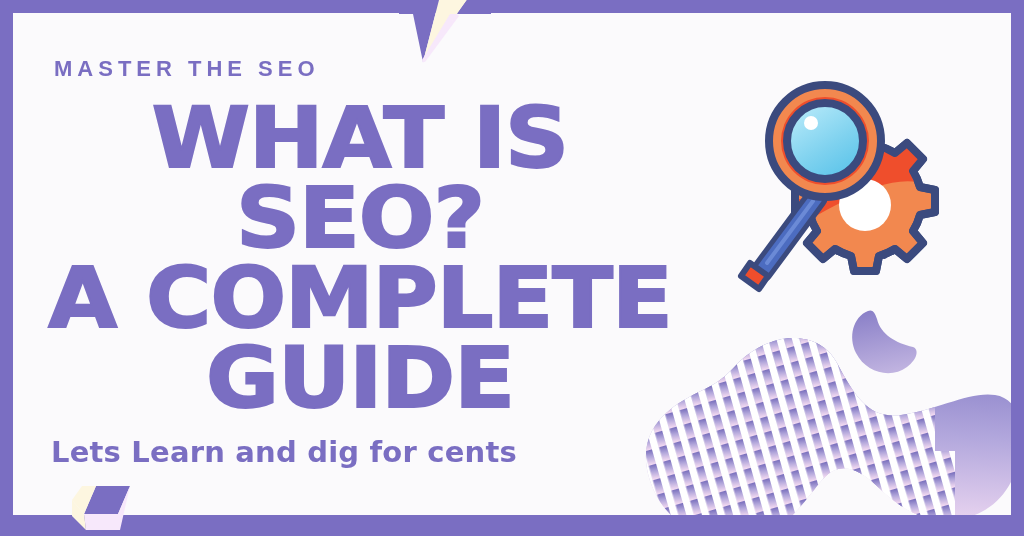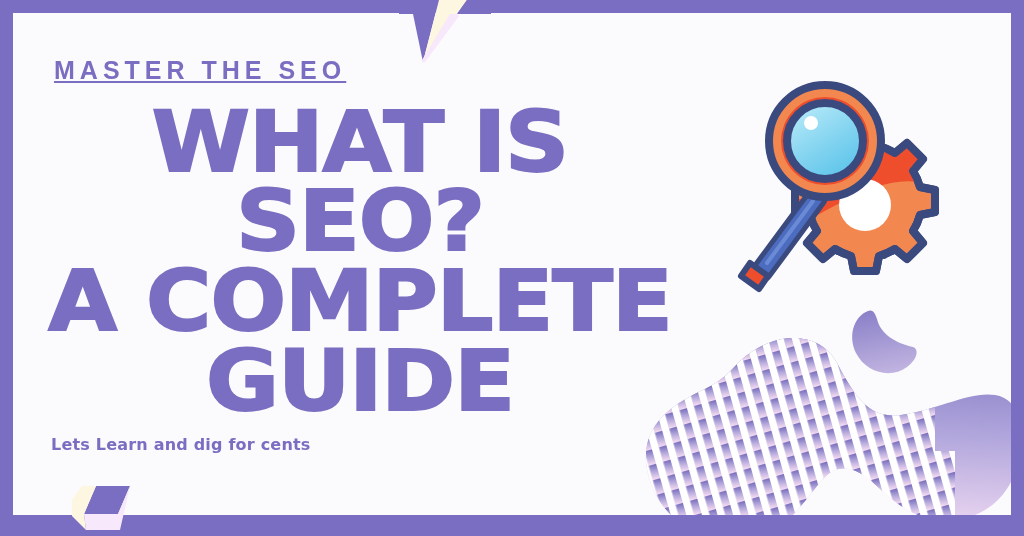--- a/index.html
+++ b/index.html
@@ -46,27 +46,26 @@
   }
   
   .text-block {
     position: absolute;
     left: 27px;
     top: 44px;
     width: 640px;
   }
   .eyebrow {
     font-family: "Liberation Sans", sans-serif;
-    font-size: 25px;
+    font-size: 22px;
     font-weight: bold;
     letter-spacing: 5.0px;
     color: #7a6ec2;
     margin: 0 0 18px 14px;
     line-height: 1.1;
-    text-decoration: underline;
   }
   .headline {
     margin: 0;
     color: #7a6ec2;
     font-family: "DejaVu Sans", sans-serif;
     font-weight: bold;
     font-size: 84px;
     line-height: 0.95;
     letter-spacing: -1px;
     text-align: center;
@@ -77,21 +76,21 @@
   }
   .headline .l1 { display:block; }
   .headline .l2 { display:block; }
   .headline .l3 { display:block; }
   .subtitle {
     position: absolute;
     left: 38px;
     top: 422px;
     margin: 0;
     font-family: "DejaVu Sans", sans-serif;
-    font-size: 16px;
+    font-size: 29px;
     font-weight: bold;
     color: #7a6ec2;
     letter-spacing: 0.2px;
   }
   
   .seo-icon {
     position: absolute;
     left: 728px;
     top: 62px;
     width: 216px;

